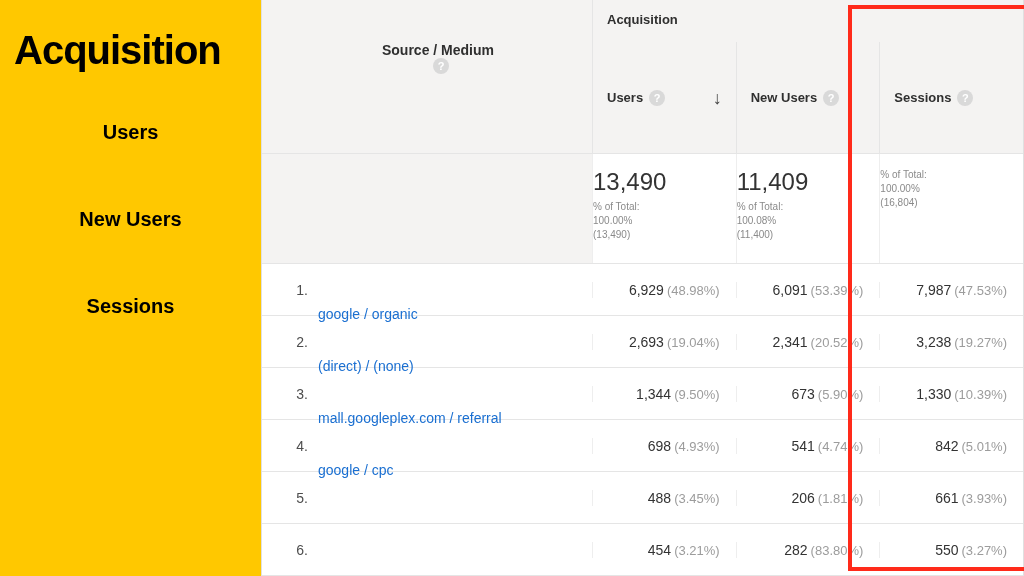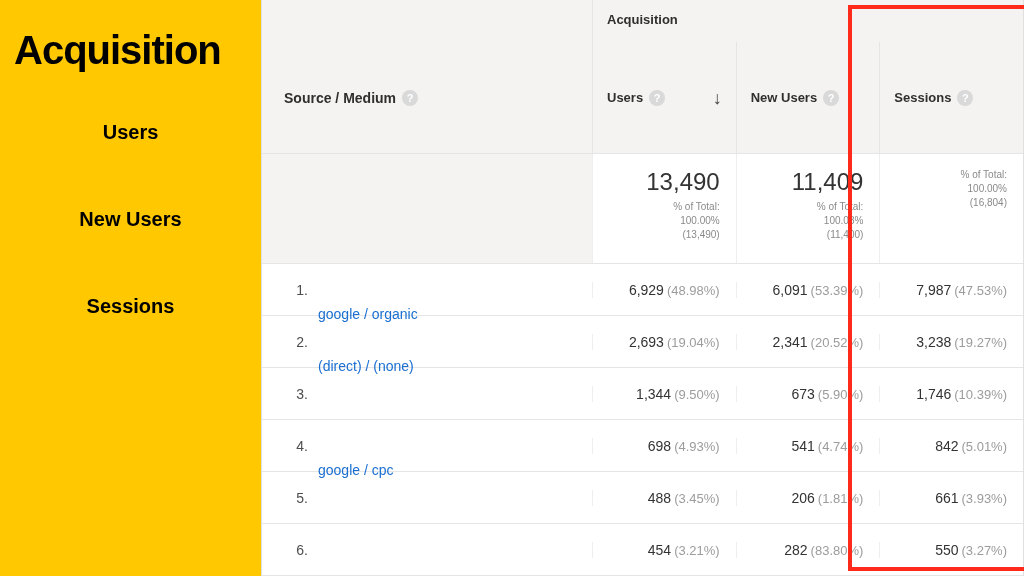--- a/index.html
+++ b/index.html
@@ -16,30 +16,30 @@
   .right { flex:1; position:relative; background:#fff; }
   .right-inner { border:1px solid #e0e0e0; border-top:none; height:576px; }
   .col-src { width:330px; }
   .col-num { flex:1; }
 
   .hdr-top { height:42px; display:flex; background:#f4f3f2; }
   .hdr-top .col-src { }
   .hdr-top .acq { flex:1; border-left:1px solid #e5e5e5; padding:12px 0 0 14px; font-size:13px; font-weight:700; color:#2f2f2f; }
 
   .hdr-sub { height:112px; display:flex; background:#f4f3f2; border-bottom:1px solid #e5e5e5; }
-  .hdr-sub .col-src { display:flex; align-items:center; padding-left:22px; font-size:14px; font-weight:700; color:#2f2f2f; }
+  .hdr-sub .col-src { display:flex; align-items:center; padding-left:22px; font-size:14px; font-weight:700; color:#2f2f2f;flex-direction:column; }
   .hdr-sub .col-num { border-left:1px solid #e5e5e5; display:flex; align-items:center; justify-content:flex-start; padding-left:14px; font-size:13px; font-weight:700; color:#2f2f2f; position:relative; }
   .hdr-sub .col-num.first .arrow { position:absolute; right:14px; top:46px; font-size:18px; color:#444; }
 
   .help-icon { display:inline-flex; width:16px; height:16px; border-radius:50%; background:#d9d9d9; color:#fff; font-size:11px; font-weight:700; align-items:center; justify-content:center; margin-left:6px; }
 
   
   .totals { height:110px; display:flex; border-bottom:1px solid #e5e5e5; }
   .totals .col-src { background:#f4f3f2; }
-  .totals .col-num { border-left:1px solid #eee; padding:14px 16px 0 0; text-align:right; }
+  .totals .col-num { border-left:1px solid #eee; padding:14px 16px 0 0; }
   .tot-big { font-size:24px; color:#333; margin-bottom:4px; }
   .tot-sub { font-size:10px; color:#8a8a8a; line-height:1.4; }
 
   
   .drow { height:52px; display:flex; border-bottom:1px solid #e5e5e5; align-items:center; }
   .drow .col-src { display:flex; align-items:center; padding-left:22px; font-size:14px; }
   .rownum { color:#4d4d4d; width:24px; text-align:right; margin-right:10px; }
   .srclink { color:#1a6fd1;margin-top:48px; }
   .drow .col-num { border-left:1px solid #eee; padding-right:16px; text-align:right; font-size:14px; color:#333; }
   .pct { color:#9c9c9c; font-size:13px; margin-left:3px; }
@@ -132,24 +132,25 @@
               <span class="rownum">2.</span>
               <span class="srclink">(direct) / (none)</span>
             </div>
             <div class="col-num"><span class="bold">2,693</span><span class="pct">(19.04%)</span></div>
             <div class="col-num"><span>2,341</span><span class="pct">(20.52%)</span></div>
             <div class="col-num"><span>3,238</span><span class="pct">(19.27%)</span></div>
           </div>
           <div class="drow">
             <div class="col-src">
               <span class="rownum">3.</span>
+              <span class="srclink">mall.googleplex.com / referral</span>
             </div>
             <div class="col-num"><span class="bold">1,344</span><span class="pct">(9.50%)</span></div>
             <div class="col-num"><span>673</span><span class="pct">(5.90%)</span></div>
-            <div class="col-num"><span>1,746</span><span class="pct">(10.39%)</span></div>
+            <div class="col-num"><span>1,330</span><span class="pct">(10.39%)</span></div>
           </div>
           <div class="drow">
             <div class="col-src">
               <span class="rownum">4.</span>
               <span class="srclink">google / cpc</span>
             </div>
             <div class="col-num"><span class="bold">698</span><span class="pct">(4.93%)</span></div>
             <div class="col-num"><span>541</span><span class="pct">(4.74%)</span></div>
             <div class="col-num"><span>842</span><span class="pct">(5.01%)</span></div>
           </div>

